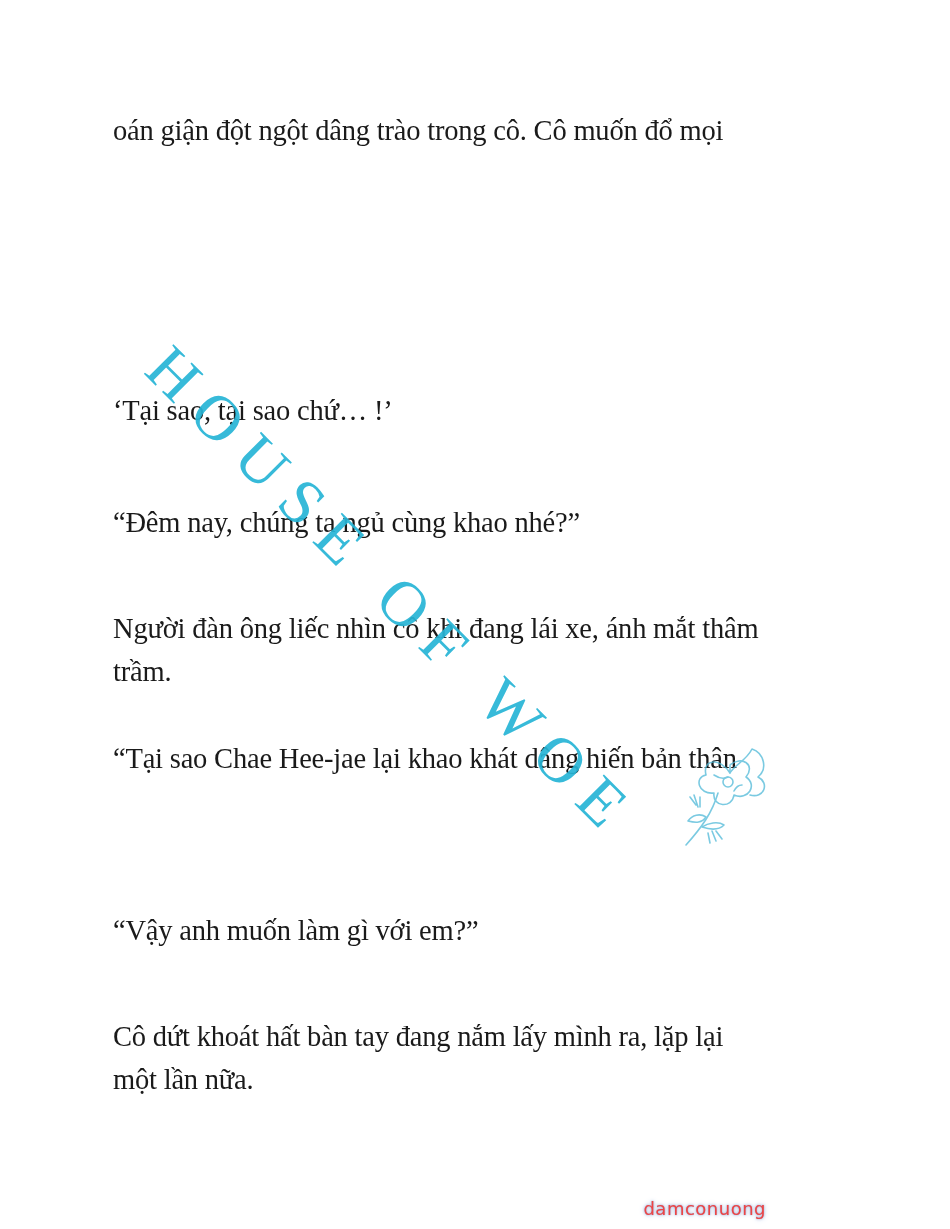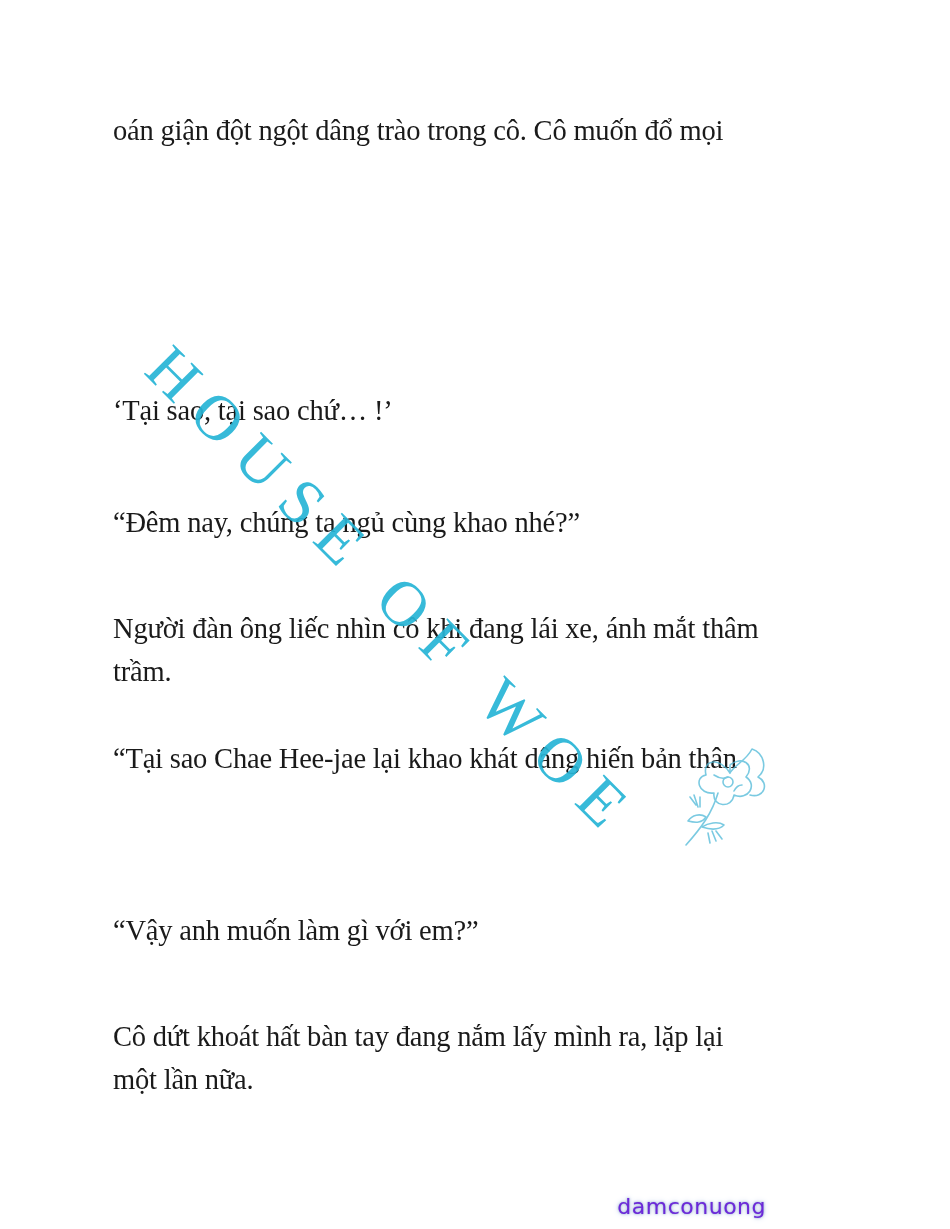--- a/index.html
+++ b/index.html
@@ -67,22 +67,22 @@
       top: 735px;
       width: 110px;
       height: 115px;
       opacity: 0.75;
     }
     .site-mark {
       position: absolute;
       right: 16px;
       bottom: 10px;
       font-family: "DejaVu Sans", sans-serif;
-      font-size: 22px;
-      color: #6d28d9;
+      font-size: 18px;
+      color: #ef4444;
       letter-spacing: 0.5px;
       text-shadow: 0 0 3px #9fb2d8, 0 0 6px #c4d0ea, 0 0 1px #8ea2cc;
       z-index: 3;
       margin-top: 28px;
     }
   </style>
 </head>
 <body>
 
 <div class="page">

